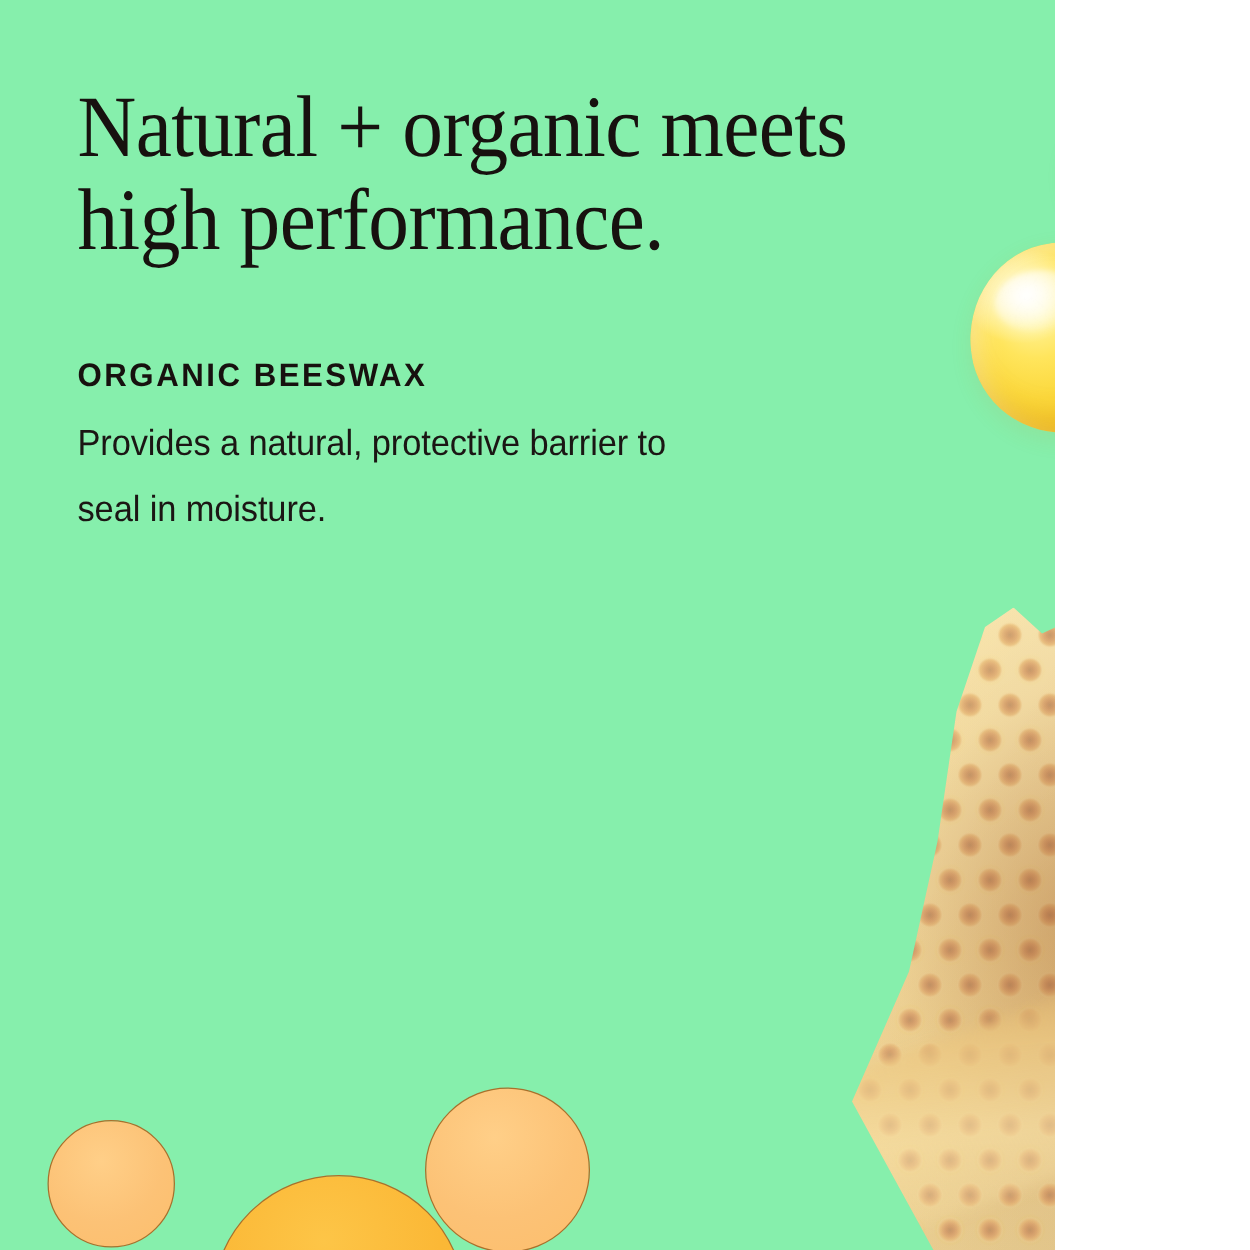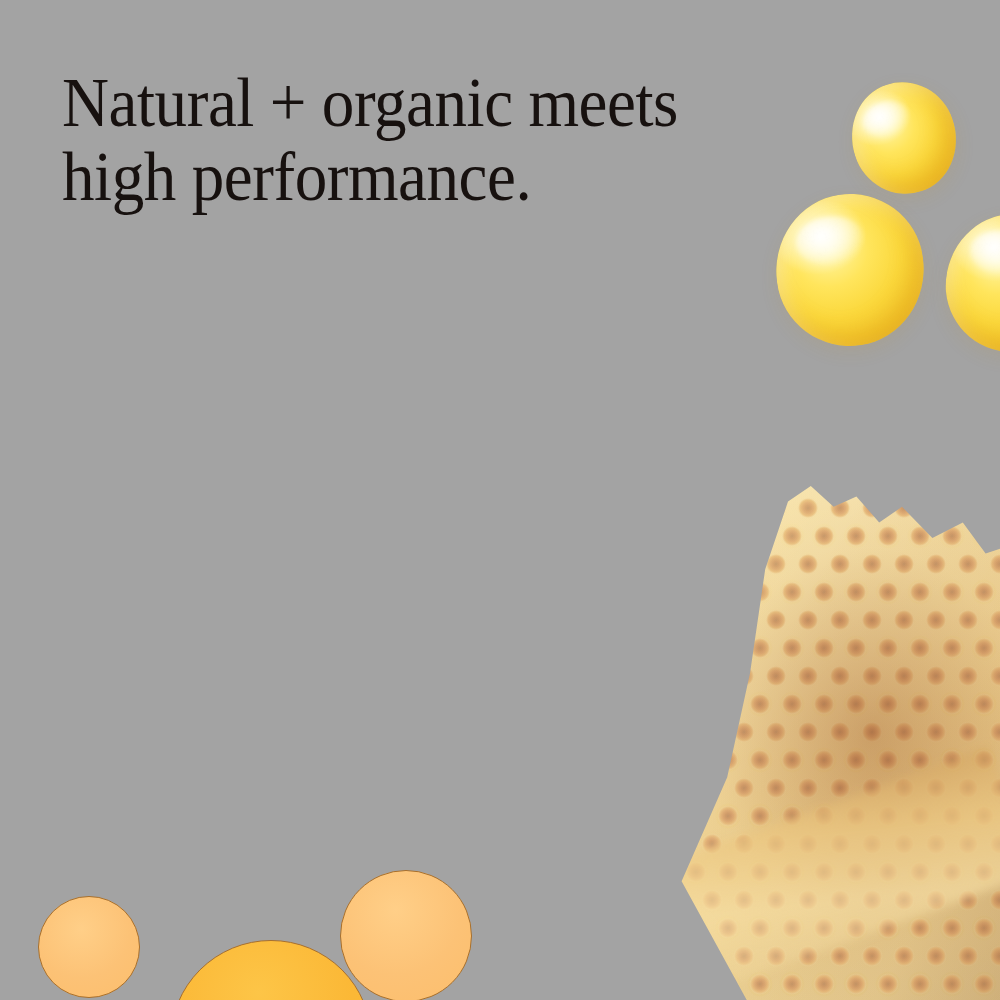--- a/index.html
+++ b/index.html
@@ -9,23 +9,23 @@
   }
   body {
     width: 1000px;
     height: 1000px;
     overflow: hidden;
     font-family: "Liberation Sans", sans-serif;
   }
 
   #poster {
     position: relative;
-    width: 1000px;
+    width: 844px;
     height: 1000px;
-    background: #a3a3a3;
+    background: #86efac;
     overflow: hidden;
   }
 
   
   .art-layer {
     position: absolute;
     inset: 0;
     pointer-events: none;
   }
 
@@ -265,17 +265,22 @@
   </div>
 
   <div class="content">
 
     <h1 id="headline">Natural + organic meets
 high performance.</h1>
 
     <ul id="benefits">
 
 
+      <li class="benefit">
+        <h2 class="benefit-title">ORGANIC BEESWAX</h2>
+        <p class="benefit-body">Provides a natural, protective barrier to
+seal in moisture.</p>
+      </li>
 
 
     </ul>
   </div>
 </div>
 
 </body></html>

